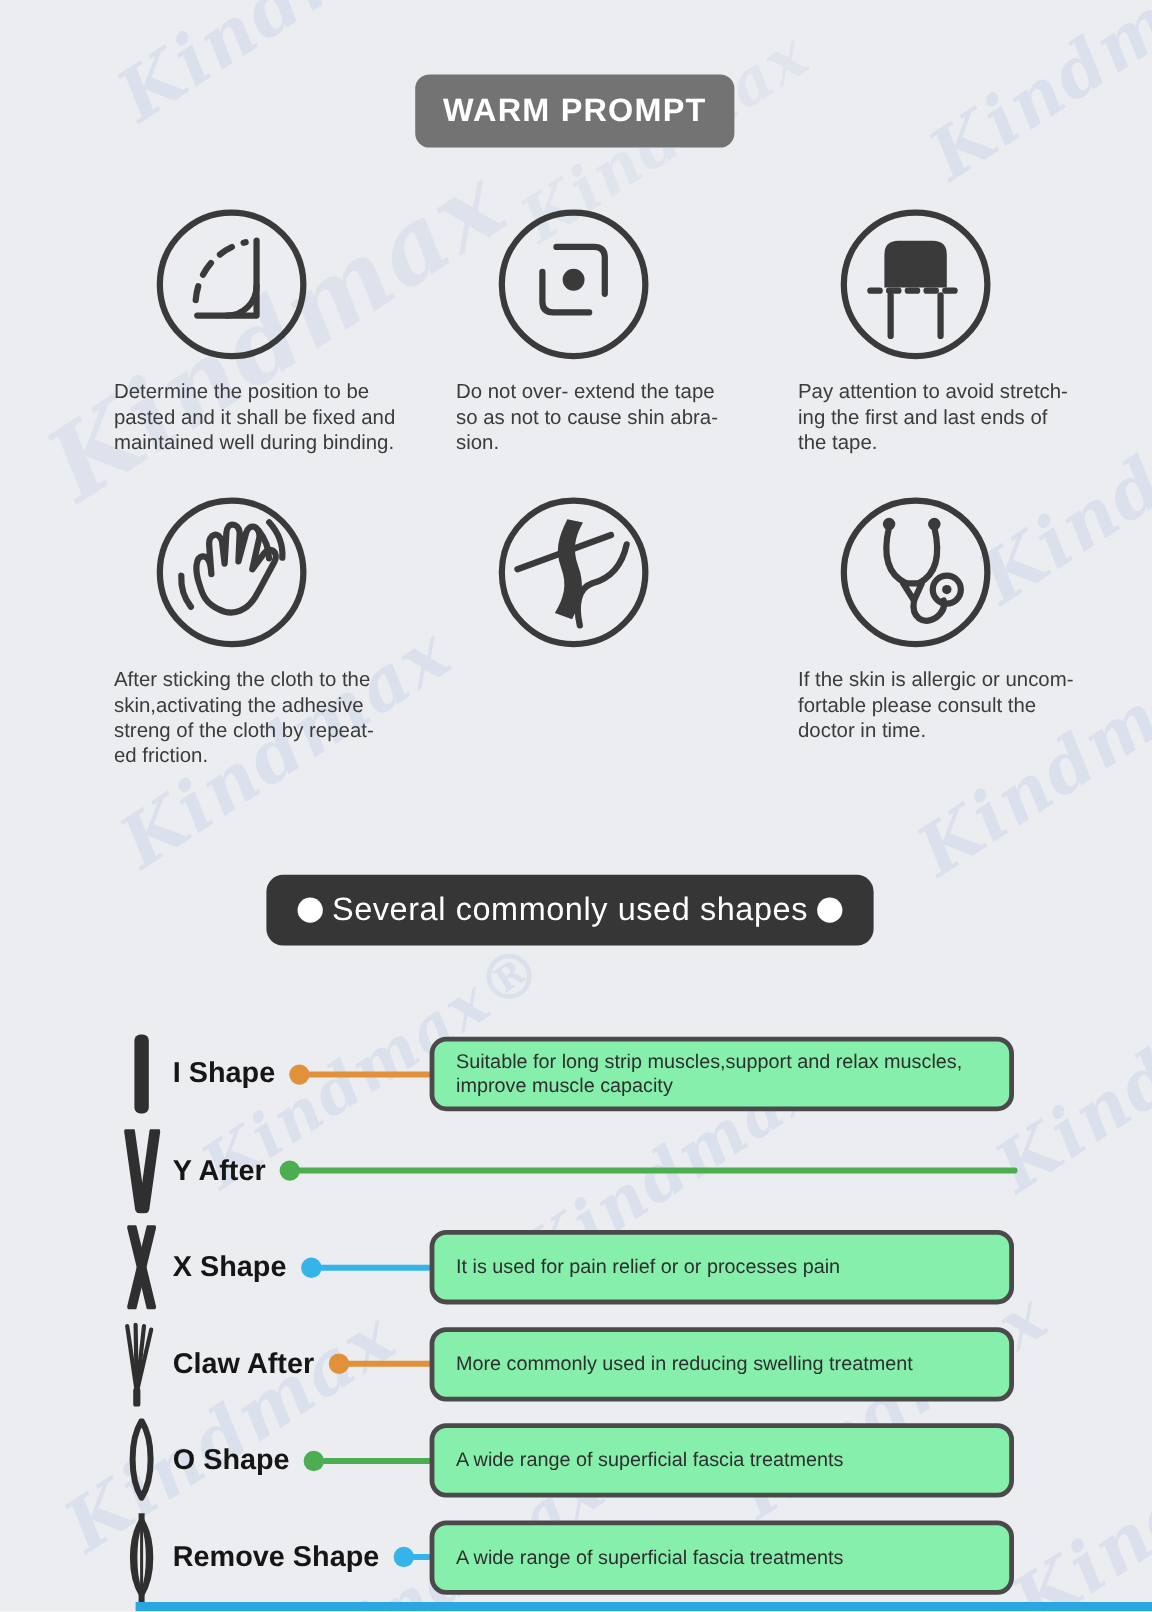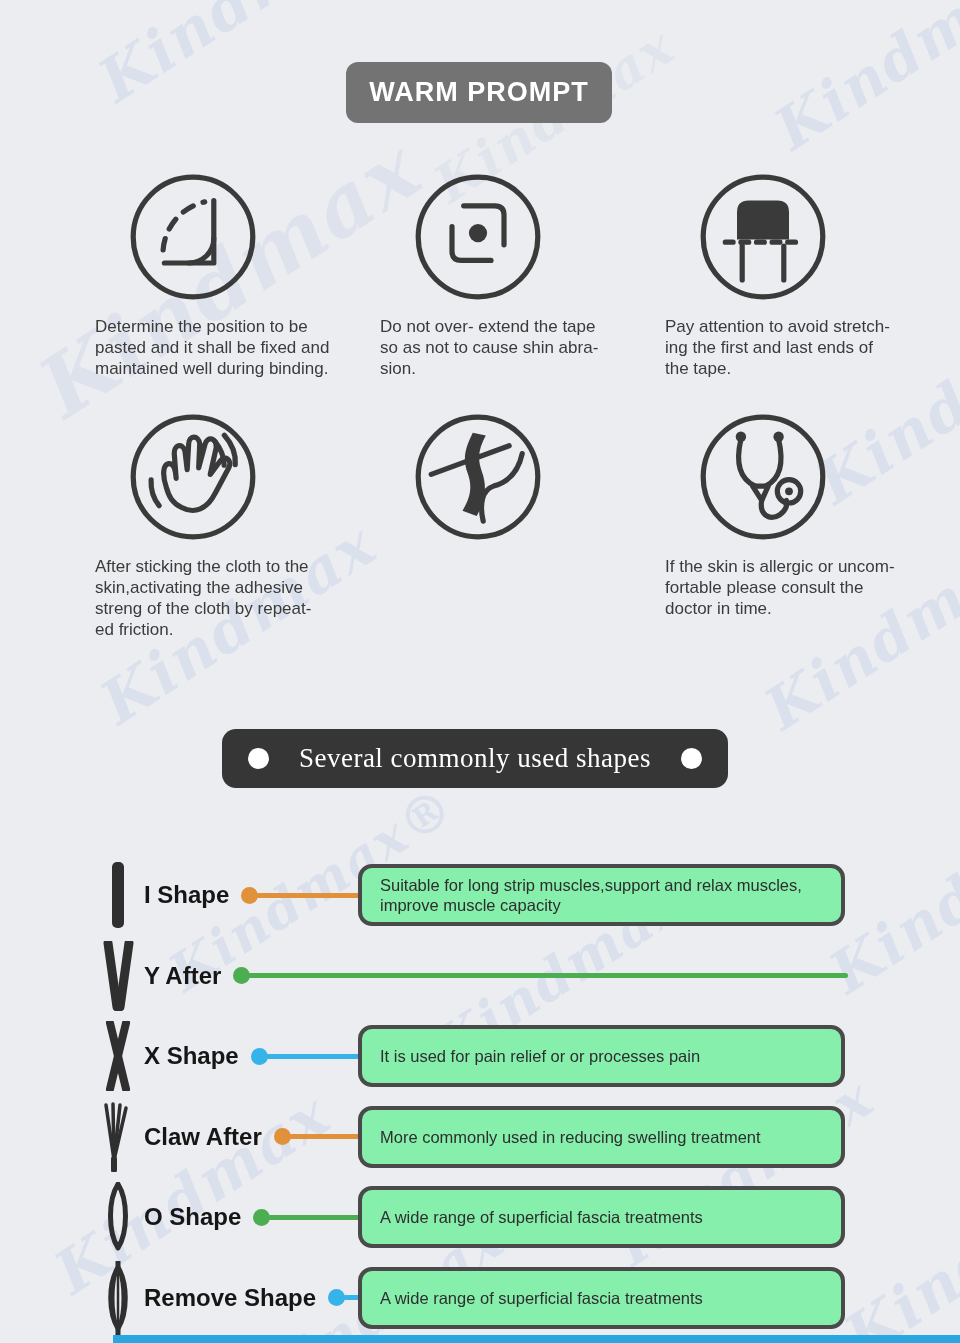--- a/index.html
+++ b/index.html
@@ -48,21 +48,21 @@
     margin:14px 0 0 45px; width:238px;
     font-size:17px; line-height:21px; color:#3b3b3b; white-space:pre-line;
   }
   
   .shapes-banner{
     position:absolute; z-index:1; left:222px; top:729px; width:506px; height:59px;
     border-radius:14px; box-sizing:border-box;
     display:flex; align-items:center; justify-content:space-between; padding:0 26px;
   }
   .shapes-banner .dot{width:21px; height:21px; border-radius:50%; background:#ffffff;}
-  .shapes-banner .title{color:#ffffff; font-size:27px; letter-spacing:.5px; font-weight:normal;font-family:Liberation Serif, serif;}
+  .shapes-banner .title{color:#ffffff; font-size:27px; letter-spacing:.5px; font-weight:normal;}
   
   .shape-rows{position:absolute; z-index:1; left:100px; top:855px; width:745px;}
   .shape-row{display:flex; align-items:center; height:80.5px;}
   .shape-icon{width:36px; flex-shrink:0; display:flex; justify-content:center; align-items:center;}
   .shape-label{
     margin-left:8px; font-size:24px; font-weight:bold; color:#161616; white-space:nowrap;
   }
   .connector{flex:1; display:flex; align-items:center; min-width:30px;}
   .c-dot{width:17px; height:17px; border-radius:50%; margin-left:12px; flex-shrink:0;}
   .c-line{flex:1; height:5px; border-radius:3px; margin-left:-2px; margin-right:-3px;}

